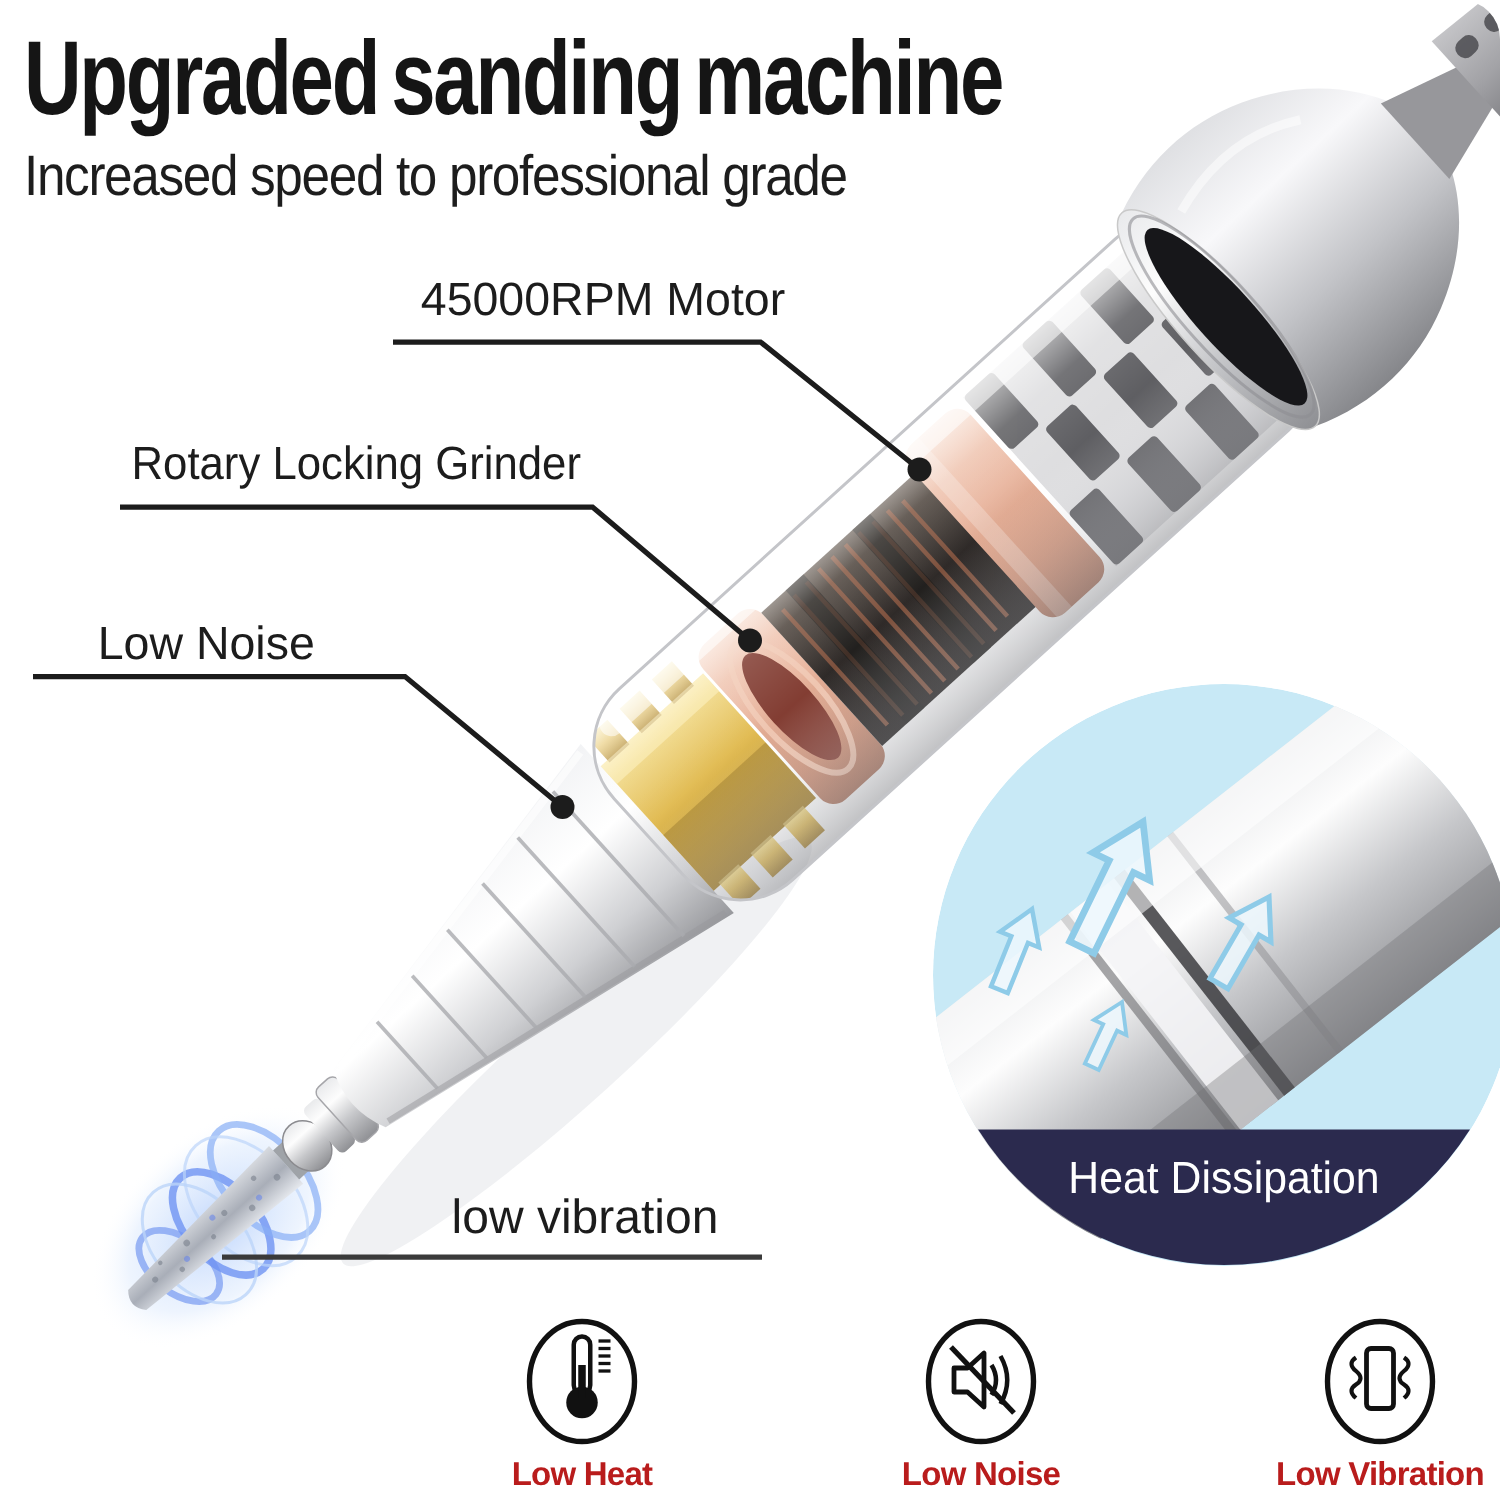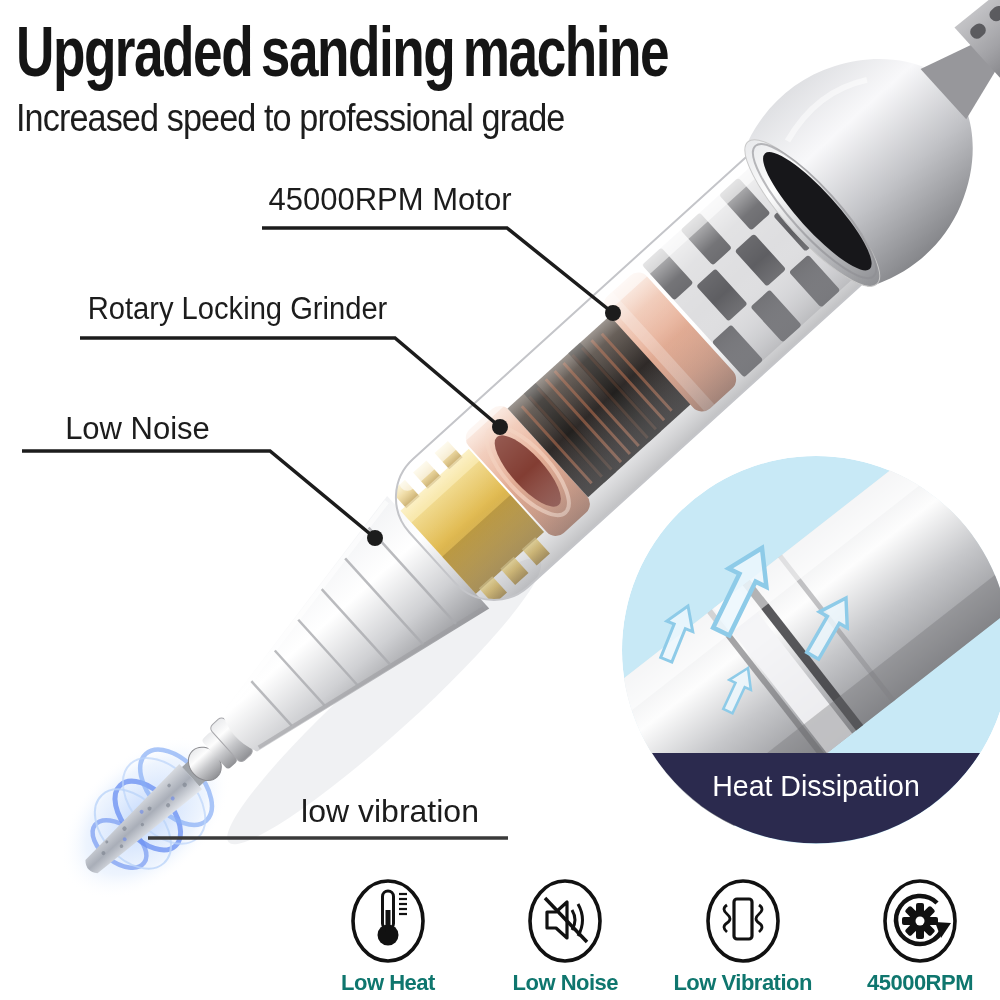--- a/index.html
+++ b/index.html
@@ -1,33 +1,33 @@
 <!DOCTYPE html>
 <html><head>
 <meta charset="utf-8">
 <style>
   html,body{margin:0;padding:0;background:#ffffff;}
   .stage{position:relative;width:1000px;height:1000px;background:#ffffff;overflow:hidden;
-         font-family:"Liberation Sans",sans-serif;color:#1b1b1b;}
+         font-family:"Liberation Sans",sans-serif;color:#1b1b1b;border-radius:26px;}
   .art{position:absolute;left:0;top:0;width:1000px;height:1000px;}
   .txt{position:absolute;line-height:1.05;white-space:nowrap;}
   .title{left:16px;top:16px;font-size:70px;font-weight:bold;letter-spacing:-2px;word-spacing:-6px;
          transform:scaleX(.76);transform-origin:left top;color:#151515;}
   .subtitle{left:16px;top:99px;font-size:38px;font-weight:400;letter-spacing:-1px;
             transform:scaleX(.9);transform-origin:left top;color:#1d1d1d;}
   .callout{font-size:31px;font-weight:400;color:#1c1c1c;text-align:center;}
-  .co-motor{left:240px;top:184px;width:300px;}
+  .co-motor{left:252px;top:184px;width:300px;}
   .co-grinder{left:75px;top:293px;width:325px;transform:scaleX(.94);}
   .co-noise{left:60px;top:413px;width:155px;}
   .co-vibration{left:240px;top:795px;width:300px;font-size:32px;}
   .inset-label{left:652px;top:770px;width:328px;font-size:30px;color:#ffffff;text-align:center;
                transform:scaleX(.95);}
   .features{position:absolute;left:326px;top:878px;width:656px;display:flex;justify-content:space-between;}
   .feature{width:124px;display:flex;flex-direction:column;align-items:center;}
-  .feature .label{margin-top:4px;font-size:22px;font-weight:bold;color:#0f766e;letter-spacing:-.5px;white-space:nowrap;}
+  .feature .label{margin-top:4px;font-size:22px;font-weight:bold;color:#b91c1c;letter-spacing:-.5px;white-space:nowrap;}
   .ficon{display:block;}
 </style>
 </head>
 <body>
 
 <div class="stage">
 
   <svg class="art" viewBox="0 0 1000 1000">
     <defs>
       <linearGradient id="metalG" x1="0" y1="0" x2="0" y2="1">
@@ -309,32 +309,16 @@
     <div class="feature">
       <svg class="ficon" width="80" height="88" viewBox="0 0 80 88">
         <ellipse cx="40" cy="43" rx="35" ry="40" fill="none" stroke="#111" stroke-width="3.6"></ellipse>
         <rect x="31" y="21" width="18" height="40" rx="3" fill="none" stroke="#111" stroke-width="3.2"></rect>
         <path d="M24,27 q-6,4 0,9 t0,9 t0,9" fill="none" stroke="#111" stroke-width="2.8"></path>
         <path d="M56,27 q6,4 0,9 t0,9 t0,9" fill="none" stroke="#111" stroke-width="2.8"></path>
       </svg>
       <div class="label">Low Vibration</div>
     </div>
 
-    <div class="feature">
-      <svg class="ficon" width="80" height="88" viewBox="0 0 80 88">
-        <ellipse cx="40" cy="43" rx="35" ry="40" fill="none" stroke="#111" stroke-width="3.6"></ellipse>
-        <path d="M57,25 A24,24 0 1 0 63,49" fill="none" stroke="#111" stroke-width="4.5"></path>
-        <polygon points="55,44 71,45 61,60" fill="#111"></polygon>
-        <g fill="#111">
-          <rect x="36" y="25" width="8" height="36" rx="2"></rect>
-          <rect x="36" y="25" width="8" height="36" rx="2" transform="rotate(45 40 43)"></rect>
-          <rect x="36" y="25" width="8" height="36" rx="2" transform="rotate(90 40 43)"></rect>
-          <rect x="36" y="25" width="8" height="36" rx="2" transform="rotate(135 40 43)"></rect>
-          <circle cx="40" cy="43" r="11"></circle>
-        </g>
-        <circle cx="40" cy="43" r="4.5" fill="#fff"></circle>
-      </svg>
-      <div class="label">45000RPM</div>
-    </div>
 
 
   </div>
 </div>
 
 </body></html>

